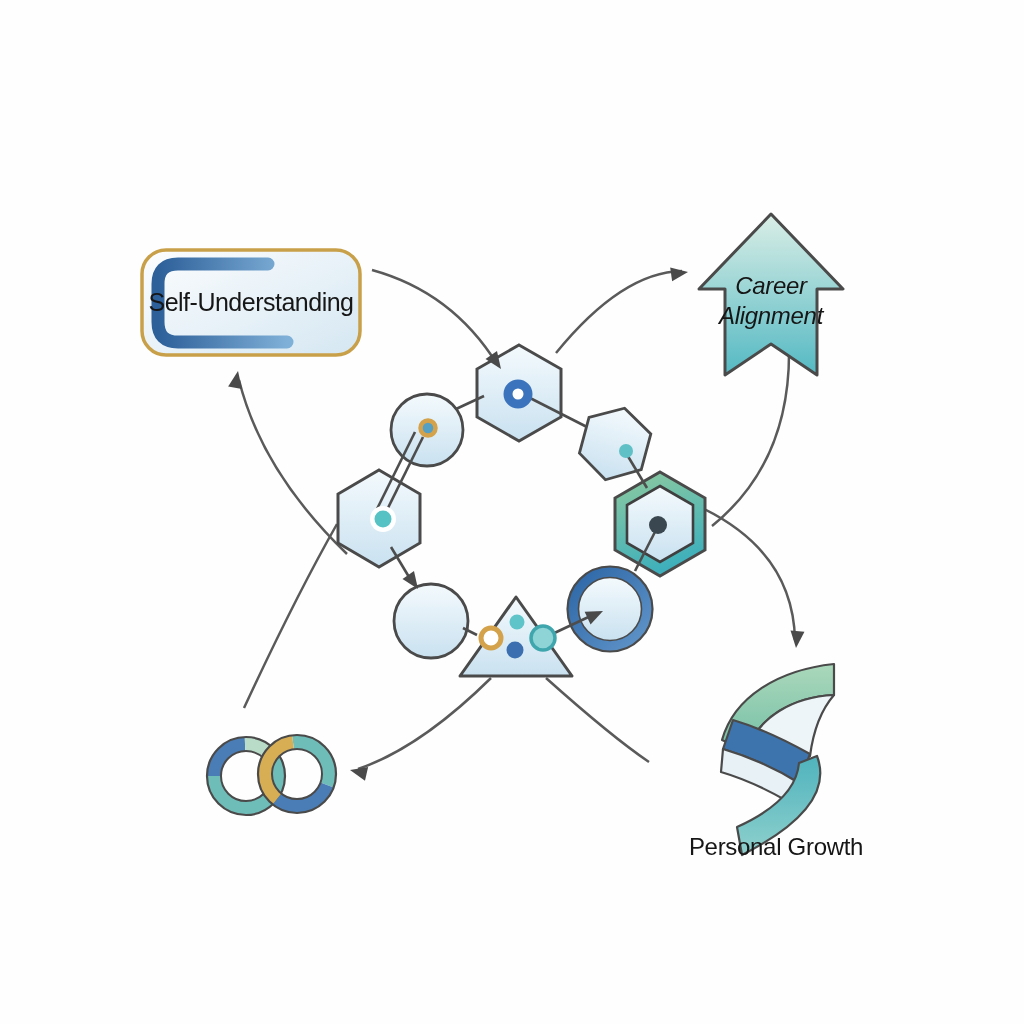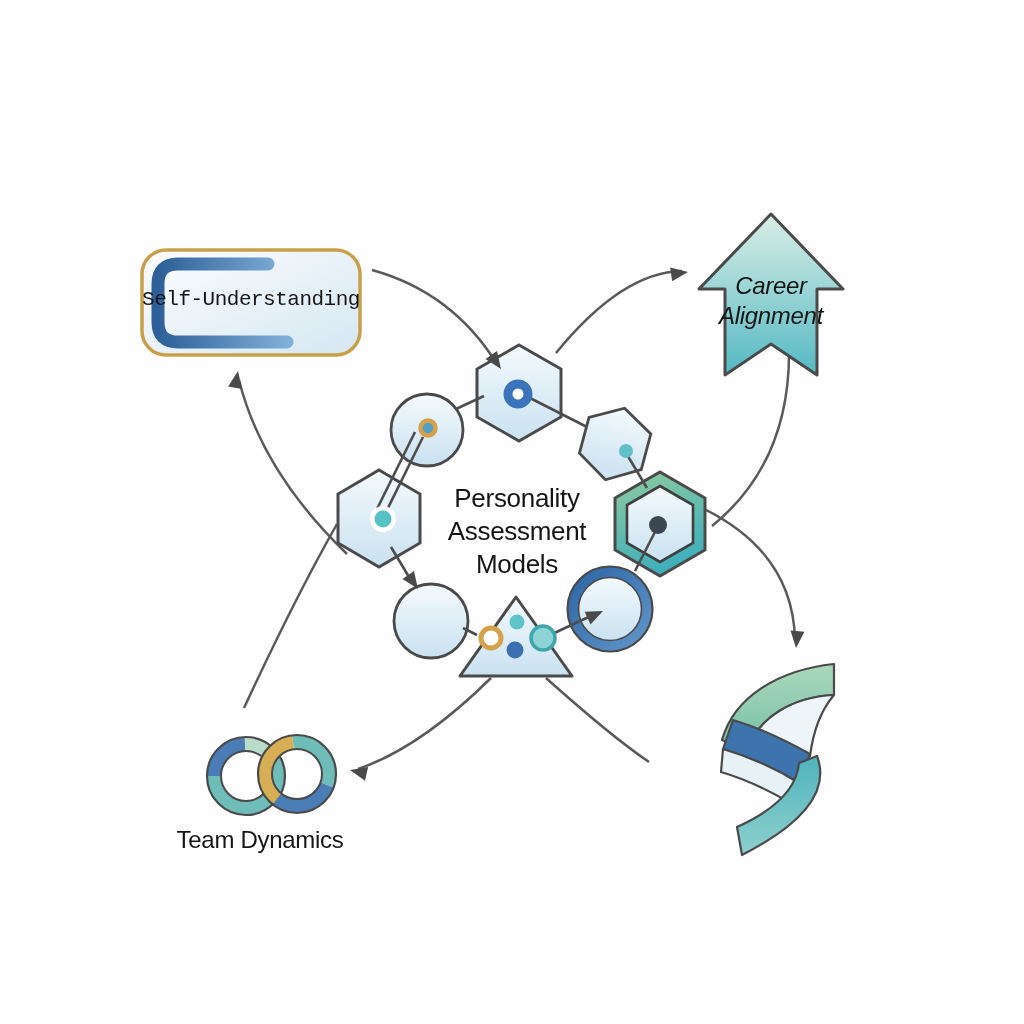--- a/index.html
+++ b/index.html
@@ -1,20 +1,20 @@
 <!DOCTYPE html>
 <html><head>
 <meta charset="utf-8">
 <style>
   html,body{margin:0;padding:0;background:#ffffff;}
   #stage{position:relative;width:1024px;height:1024px;background:#fefefe;overflow:hidden;
          font-family:"Liberation Sans", sans-serif;}
   #stage svg{position:absolute;left:0;top:0;}
   .label{position:absolute;color:#161616;text-align:center;letter-spacing:-0.3px;}
-  .label-su{left:138px;top:288px;width:226px;font-size:21px;letter-spacing:-0.5px;font-family:Liberation Mono, monospace;}
+  .label-su{left:138px;top:288px;width:226px;font-size:25px;letter-spacing:-0.5px;}
   .label-career{left:700px;top:271px;width:142px;font-size:24px;line-height:30px;font-style:italic;}
   .label-center{left:417px;top:482px;width:200px;font-size:26px;line-height:33px;}
   .label-center span{display:block;}
   .label-team{left:155px;top:826px;width:210px;font-size:24px;}
   .label-growth{left:670px;top:833px;width:212px;font-size:24px;}
 </style>
 </head>
 <body>
 
 <div id="stage">
@@ -150,21 +150,16 @@
     <path d="M 733,720 C 760,728 785,740 810,754 L 799,783 C 775,768 750,757 723,749 Z" fill="#3d74ae"></path>
     <path d="M 723,749 C 750,757 775,768 799,783 L 787,801 C 766,789 745,779 721,772 Z" fill="#e7f1f6"></path>
     <path d="M 817,756 C 831,793 799,826 742,855 L 737,827 C 779,808 797,786 799,763 Z" fill="url(#gSpTeal)"></path>
   </g>
 </svg>
 
   <div class="label label-su">Self-Understanding</div>
 
   <div class="label label-career">Career Alignment</div>
 
-  <div class="label label-center">
-    <span>Personality</span>
-    <span>Assessment</span>
-    <span>Models</span>
-  </div>
 
-  <div class="label label-team">Team Dynamics</div>
 
+  <div class="label label-growth">Personal Growth</div>
 </div>
 
 </body></html>

